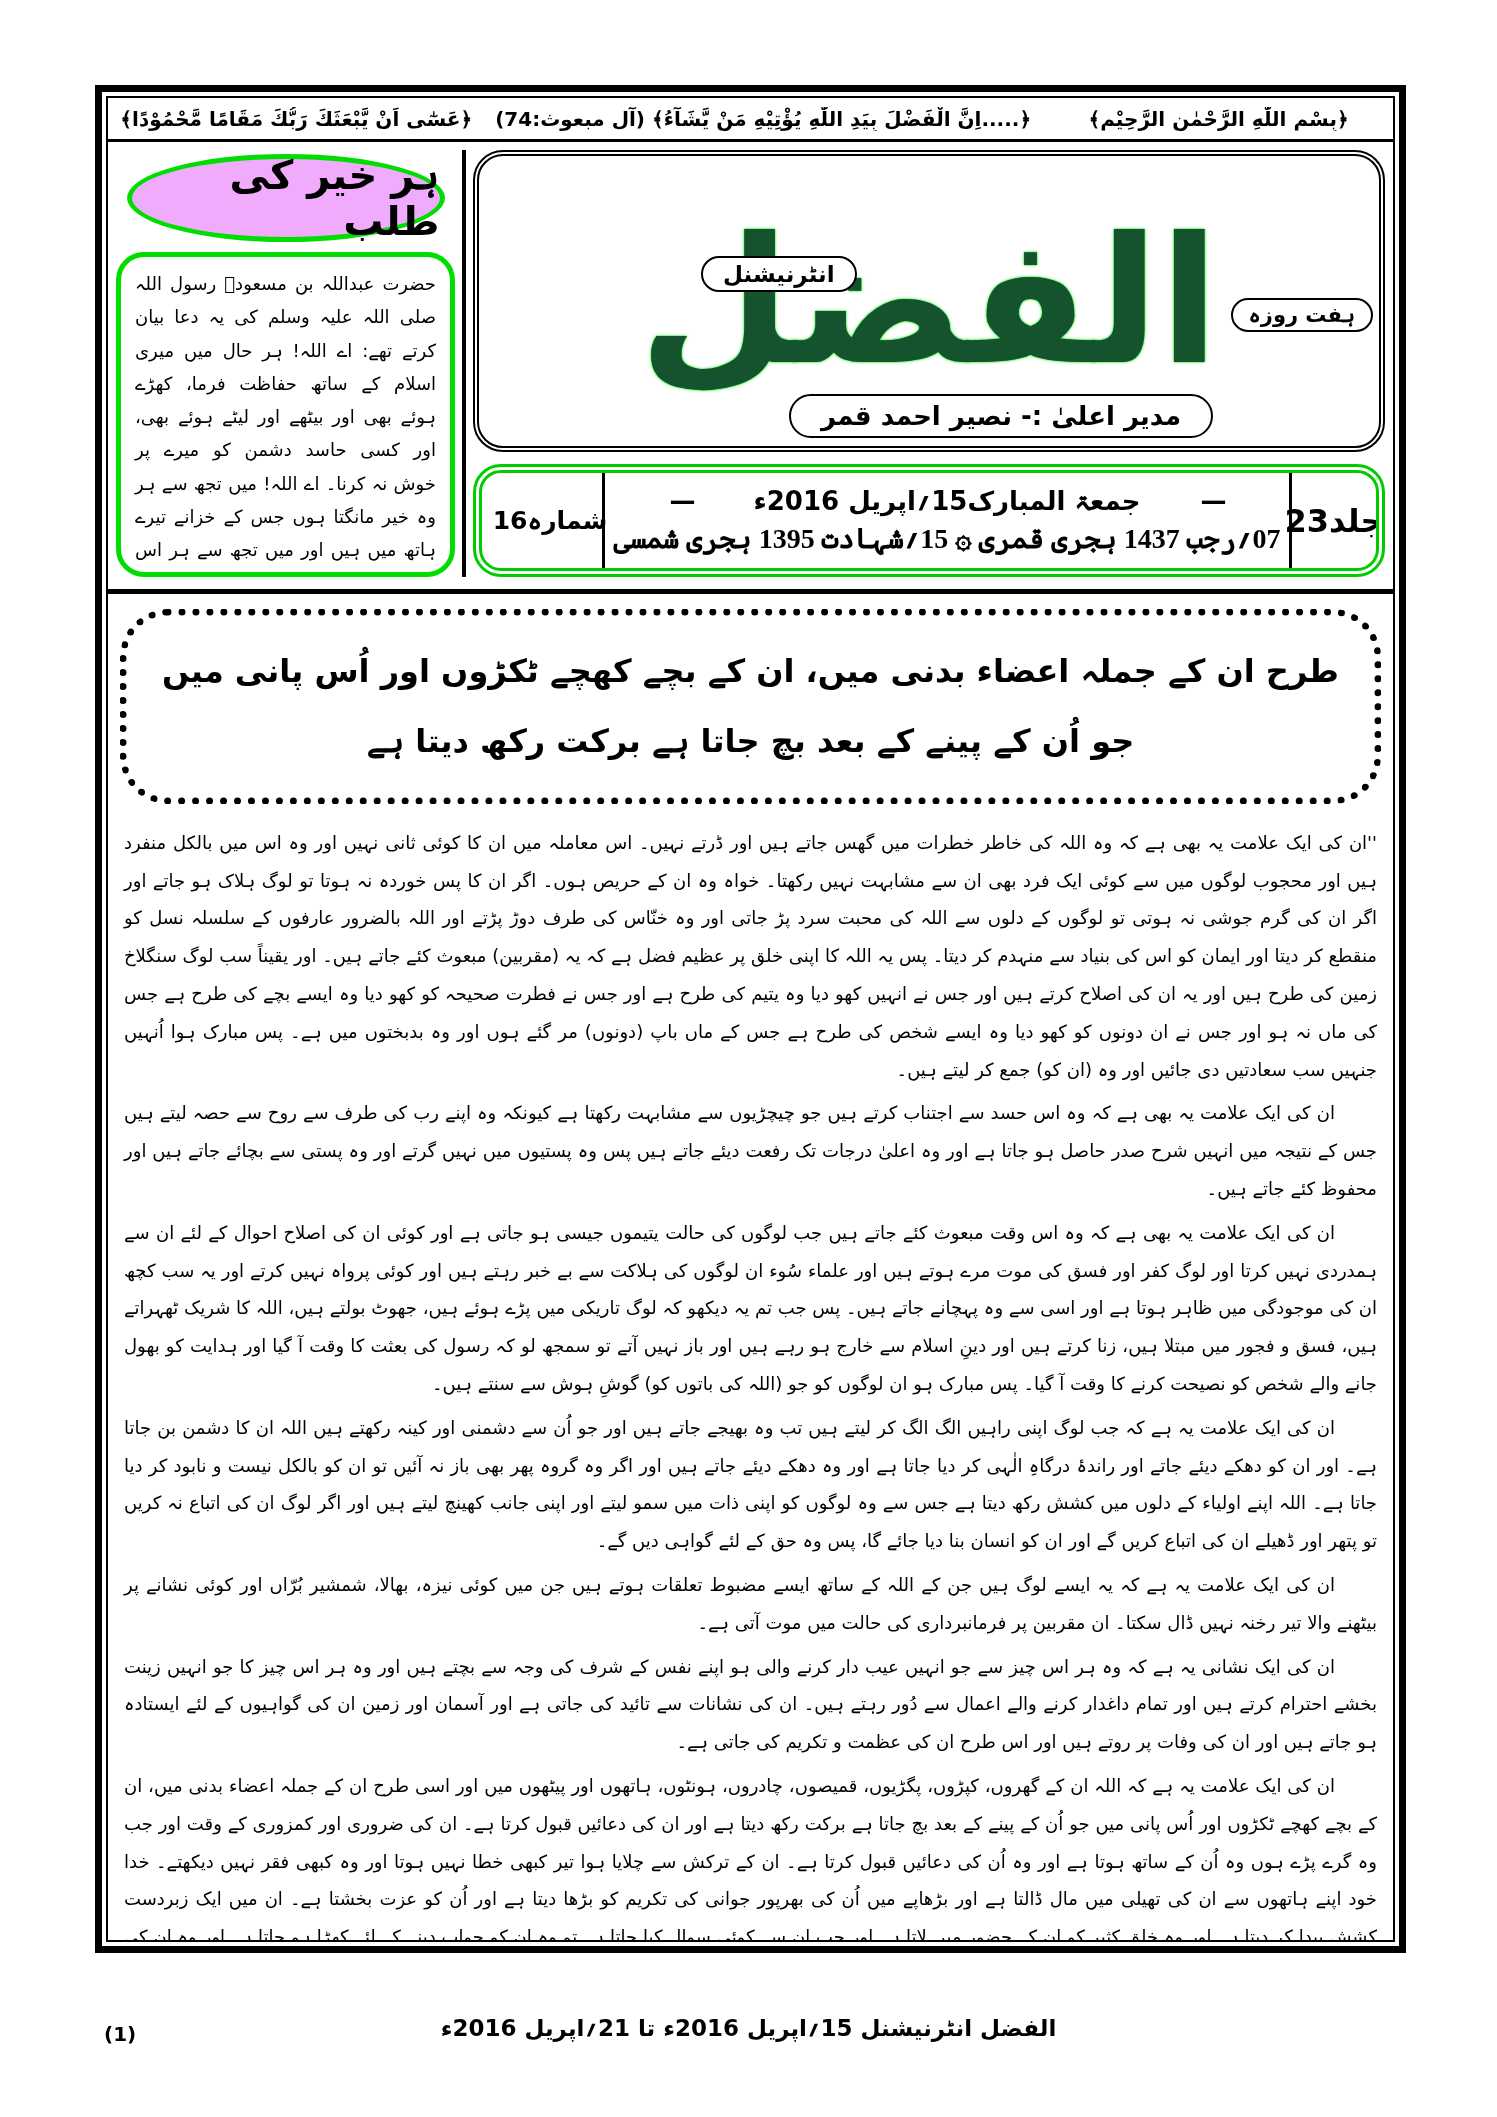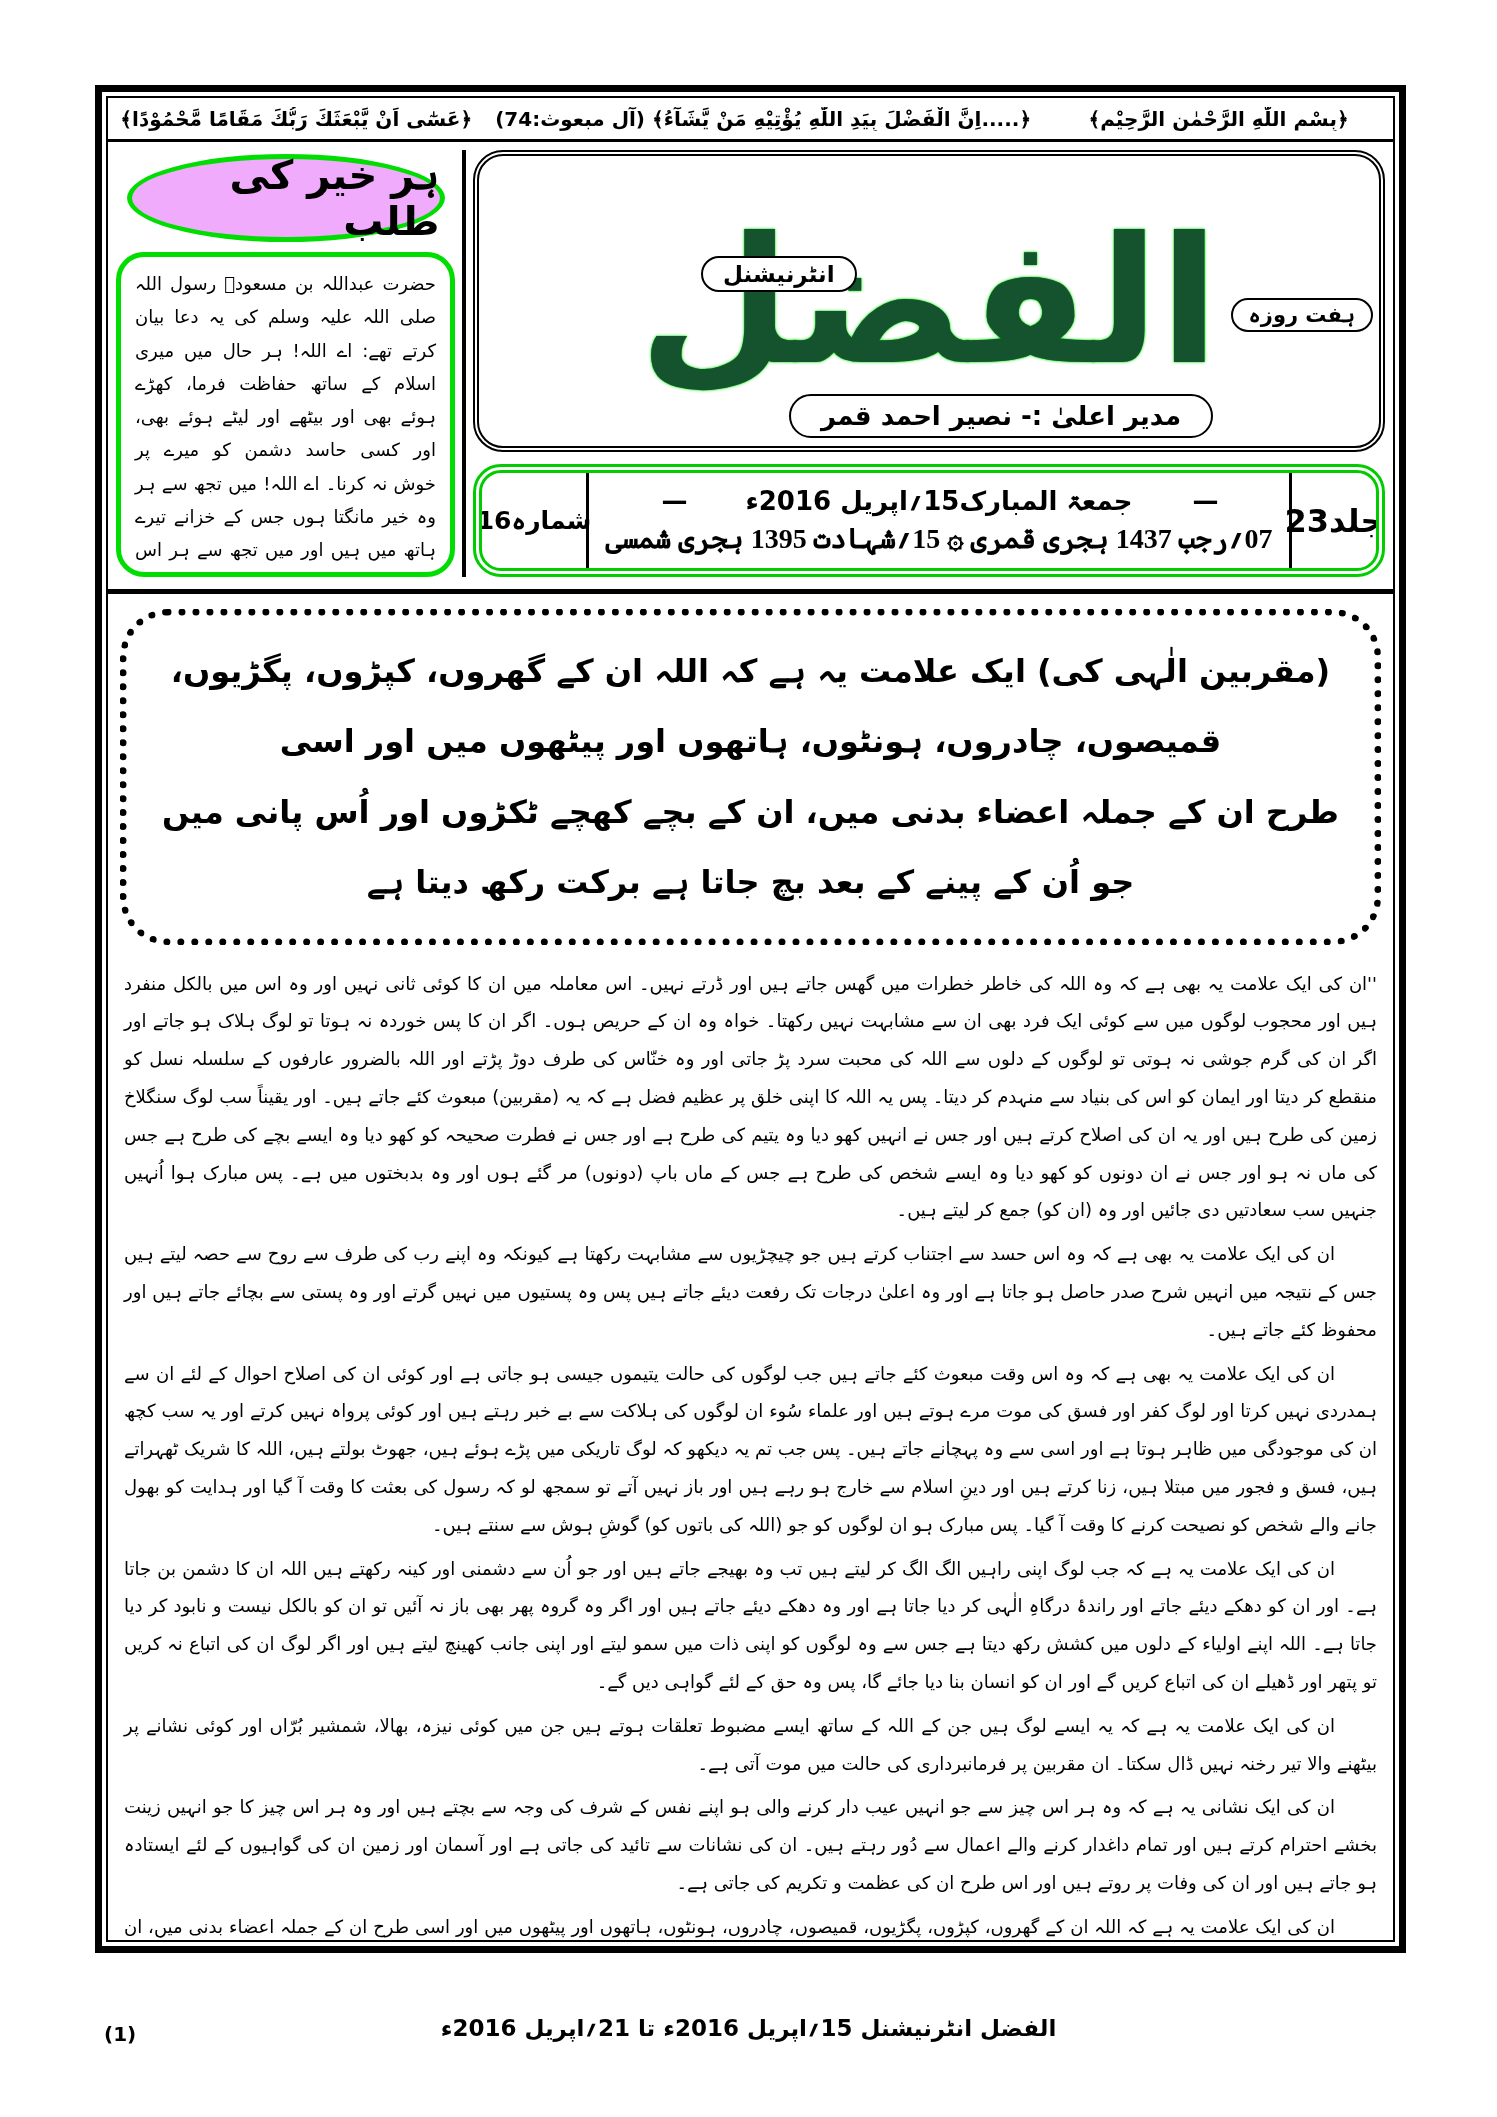--- a/index.html
+++ b/index.html
@@ -50,21 +50,21 @@
   .vol-cell { width:84px; display:flex; align-items:center; justify-content:center;
               font-size:32px; }
   .date-center { flex:1; border-left:3px solid #000; border-right:3px solid #000;
                  display:flex; flex-direction:column; justify-content:center;
                  text-align:center; gap:6px; padding:4px 8px; }
   .date-line1 { font-size:26px; display:flex; align-items:center;
                 justify-content:center; gap:60px; }
   .dash { font-weight:bold; letter-spacing:-2px; }
   .date-line2 { font-size:28px;font-family:Liberation Serif, serif; }
   .issue-cell { width:104px; display:flex; align-items:center; justify-content:center;
-                font-size:25px; }
+                font-size:25px;margin-left:16px; }
 
   
   .prayer-title-oval { border:5px solid #00DD00; border-radius:50%;
                        width:318px; height:88px; margin:4px auto 10px;
                        display:flex; align-items:center; justify-content:center;
                        font-size:40px; font-weight:bold; background:#f0abfc; }
   .prayer-box { flex:1; border:5px solid #00DD00; border-radius:28px;
                 padding:10px 14px 8px; font-size:18px; line-height:1.85;
                 text-align:justify; overflow:hidden; background:#fff; }
   .prayer-intro { }
@@ -132,21 +132,20 @@
           </div>
           <div class="prayer-box">
             <span class="prayer-intro">حضرت عبداللہ بن مسعودؓ رسول اللہ صلی اللہ علیہ وسلم کی یہ دعا بیان کرتے تھے:</span>
             <span class="prayer-body">اے اللہ! ہر حال میں میری اسلام کے ساتھ حفاظت فرما، کھڑے ہوئے بھی اور بیٹھے اور لیٹے ہوئے بھی، اور کسی حاسد دشمن کو میرے پر خوش نہ کرنا۔ اے اللہ! میں تجھ سے ہر وہ خیر مانگتا ہوں جس کے خزانے تیرے ہاتھ میں ہیں اور میں تجھ سے ہر اس شر سے بھی پناہ مانگتا ہوں جو تیرے قبضہ قدرت میں ہے۔</span>
             
           </div>
         </div>
       </div>
 
       <div class="headline-box">
-        <div>(مقربین الٰہی کی) ایک علامت یہ ہے کہ اللہ ان کے گھروں، کپڑوں، پگڑیوں، قمیصوں، چادروں، ہونٹوں، ہاتھوں اور پیٹھوں میں اور اسی</div>
         <div>طرح ان کے جملہ اعضاء بدنی میں، ان کے بچے کھچے ٹکڑوں اور اُس پانی میں جو اُن کے پینے کے بعد بچ جاتا ہے برکت رکھ دیتا ہے</div>
       </div>
 
       <div class="article">
         <p class="no-indent">''ان کی ایک علامت یہ بھی ہے کہ وہ اللہ کی خاطر خطرات میں گھس جاتے ہیں اور ڈرتے نہیں۔ اس معاملہ میں ان کا کوئی ثانی نہیں اور وہ اس میں بالکل منفرد ہیں اور محجوب لوگوں میں سے کوئی ایک فرد بھی ان سے مشابہت نہیں رکھتا۔ خواہ وہ ان کے حریص ہوں۔ اگر ان کا پس خوردہ نہ ہوتا تو لوگ ہلاک ہو جاتے اور اگر ان کی گرم جوشی نہ ہوتی تو لوگوں کے دلوں سے اللہ کی محبت سرد پڑ جاتی اور وہ خنّاس کی طرف دوڑ پڑتے اور اللہ بالضرور عارفوں کے سلسلہ نسل کو منقطع کر دیتا اور ایمان کو اس کی بنیاد سے منہدم کر دیتا۔ پس یہ اللہ کا اپنی خلق پر عظیم فضل ہے کہ یہ (مقربین) مبعوث کئے جاتے ہیں۔ اور یقیناً سب لوگ سنگلاخ زمین کی طرح ہیں اور یہ ان کی اصلاح کرتے ہیں اور جس نے انہیں کھو دیا وہ یتیم کی طرح ہے اور جس نے فطرت صحیحہ کو کھو دیا وہ ایسے بچے کی طرح ہے جس کی ماں نہ ہو اور جس نے ان دونوں کو کھو دیا وہ ایسے شخص کی طرح ہے جس کے ماں باپ (دونوں) مر گئے ہوں اور وہ بدبختوں میں ہے۔ پس مبارک ہوا اُنہیں جنہیں سب سعادتیں دی جائیں اور وہ (ان کو) جمع کر لیتے ہیں۔</p>
         <p>ان کی ایک علامت یہ بھی ہے کہ وہ اس حسد سے اجتناب کرتے ہیں جو چیچڑیوں سے مشابہت رکھتا ہے کیونکہ وہ اپنے رب کی طرف سے روح سے حصہ لیتے ہیں جس کے نتیجہ میں انہیں شرح صدر حاصل ہو جاتا ہے اور وہ اعلیٰ درجات تک رفعت دیئے جاتے ہیں پس وہ پستیوں میں نہیں گرتے اور وہ پستی سے بچائے جاتے ہیں اور محفوظ کئے جاتے ہیں۔</p>
         <p>ان کی ایک علامت یہ بھی ہے کہ وہ اس وقت مبعوث کئے جاتے ہیں جب لوگوں کی حالت یتیموں جیسی ہو جاتی ہے اور کوئی ان کی اصلاح احوال کے لئے ان سے ہمدردی نہیں کرتا اور لوگ کفر اور فسق کی موت مرے ہوتے ہیں اور علماء سُوء ان لوگوں کی ہلاکت سے بے خبر رہتے ہیں اور کوئی پرواہ نہیں کرتے اور یہ سب کچھ ان کی موجودگی میں ظاہر ہوتا ہے اور اسی سے وہ پہچانے جاتے ہیں۔ پس جب تم یہ دیکھو کہ لوگ تاریکی میں پڑے ہوئے ہیں، جھوٹ بولتے ہیں، اللہ کا شریک ٹھہراتے ہیں، فسق و فجور میں مبتلا ہیں، زنا کرتے ہیں اور دینِ اسلام سے خارج ہو رہے ہیں اور باز نہیں آتے تو سمجھ لو کہ رسول کی بعثت کا وقت آ گیا اور ہدایت کو بھول جانے والے شخص کو نصیحت کرنے کا وقت آ گیا۔ پس مبارک ہو ان لوگوں کو جو (اللہ کی باتوں کو) گوشِ ہوش سے سنتے ہیں۔</p>
         <p>ان کی ایک علامت یہ ہے کہ جب لوگ اپنی راہیں الگ الگ کر لیتے ہیں تب وہ بھیجے جاتے ہیں اور جو اُن سے دشمنی اور کینہ رکھتے ہیں اللہ ان کا دشمن بن جاتا ہے۔ اور ان کو دھکے دیئے جاتے اور راندۂ درگاہِ الٰہی کر دیا جاتا ہے اور وہ دھکے دیئے جاتے ہیں اور اگر وہ گروہ پھر بھی باز نہ آئیں تو ان کو بالکل نیست و نابود کر دیا جاتا ہے۔ اللہ اپنے اولیاء کے دلوں میں کشش رکھ دیتا ہے جس سے وہ لوگوں کو اپنی ذات میں سمو لیتے اور اپنی جانب کھینچ لیتے ہیں اور اگر لوگ ان کی اتباع نہ کریں تو پتھر اور ڈھیلے ان کی اتباع کریں گے اور ان کو انسان بنا دیا جائے گا، پس وہ حق کے لئے گواہی دیں گے۔</p>
         <p>ان کی ایک علامت یہ ہے کہ یہ ایسے لوگ ہیں جن کے اللہ کے ساتھ ایسے مضبوط تعلقات ہوتے ہیں جن میں کوئی نیزہ، بھالا، شمشیر بُرّاں اور کوئی نشانے پر بیٹھنے والا تیر رخنہ نہیں ڈال سکتا۔ ان مقربین پر فرمانبرداری کی حالت میں موت آتی ہے۔</p>
         <p>ان کی ایک نشانی یہ ہے کہ وہ ہر اس چیز سے جو انہیں عیب دار کرنے والی ہو اپنے نفس کے شرف کی وجہ سے بچتے ہیں اور وہ ہر اس چیز کا جو انہیں زینت بخشے احترام کرتے ہیں اور تمام داغدار کرنے والے اعمال سے دُور رہتے ہیں۔ ان کی نشانات سے تائید کی جاتی ہے اور آسمان اور زمین ان کی گواہیوں کے لئے ایستادہ ہو جاتے ہیں اور ان کی وفات پر روتے ہیں اور اس طرح ان کی عظمت و تکریم کی جاتی ہے۔</p>

